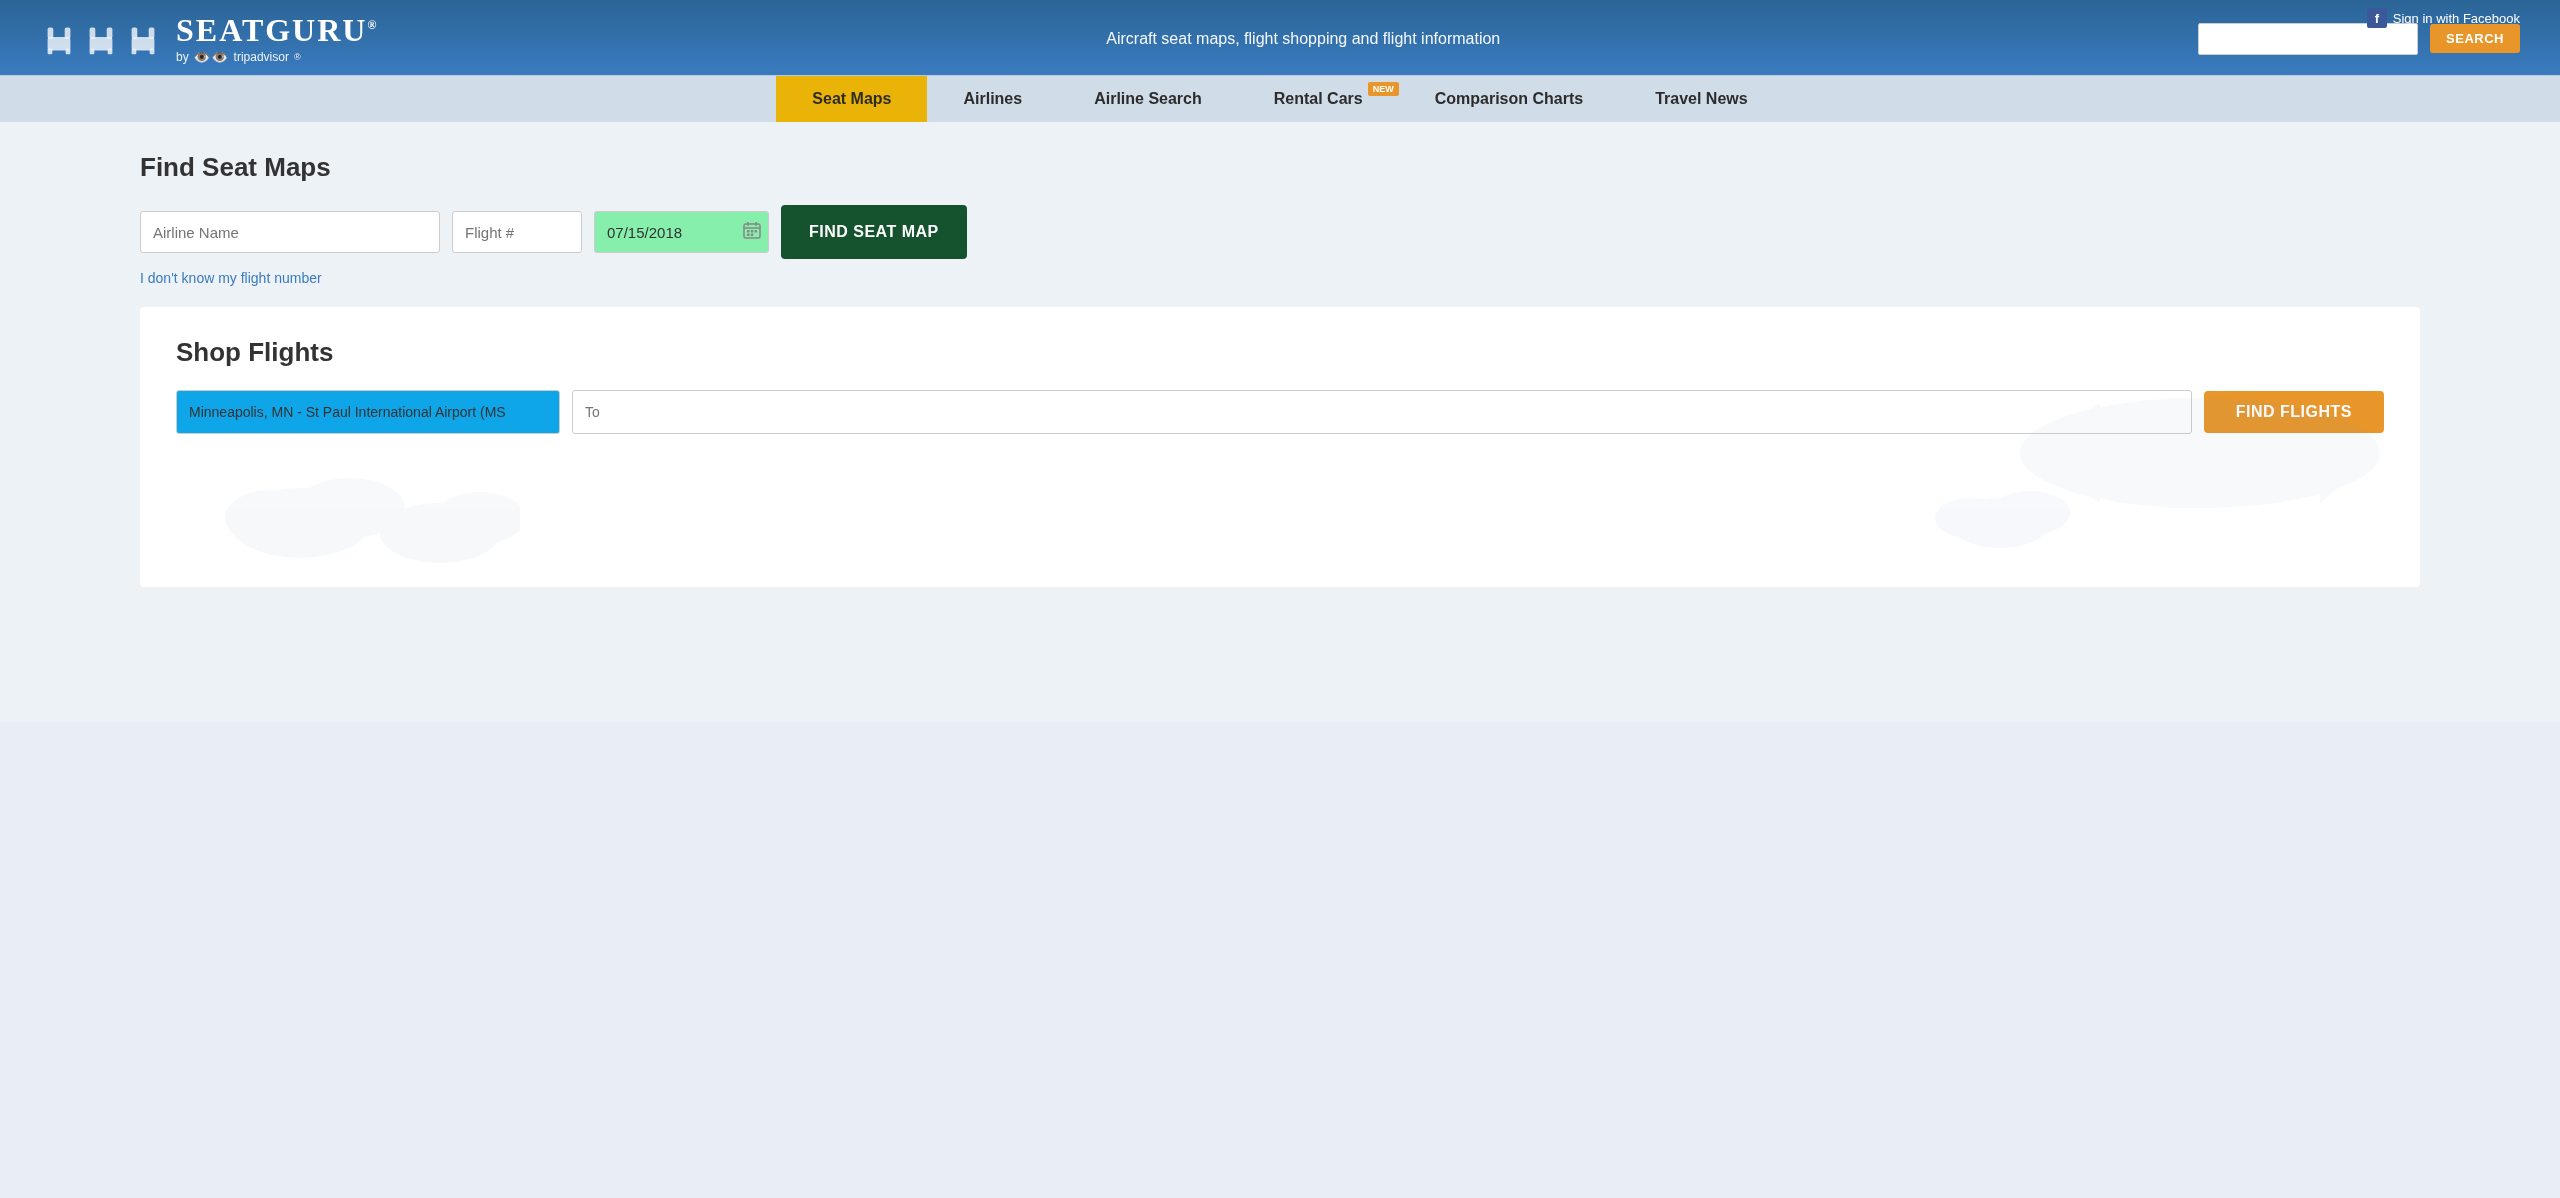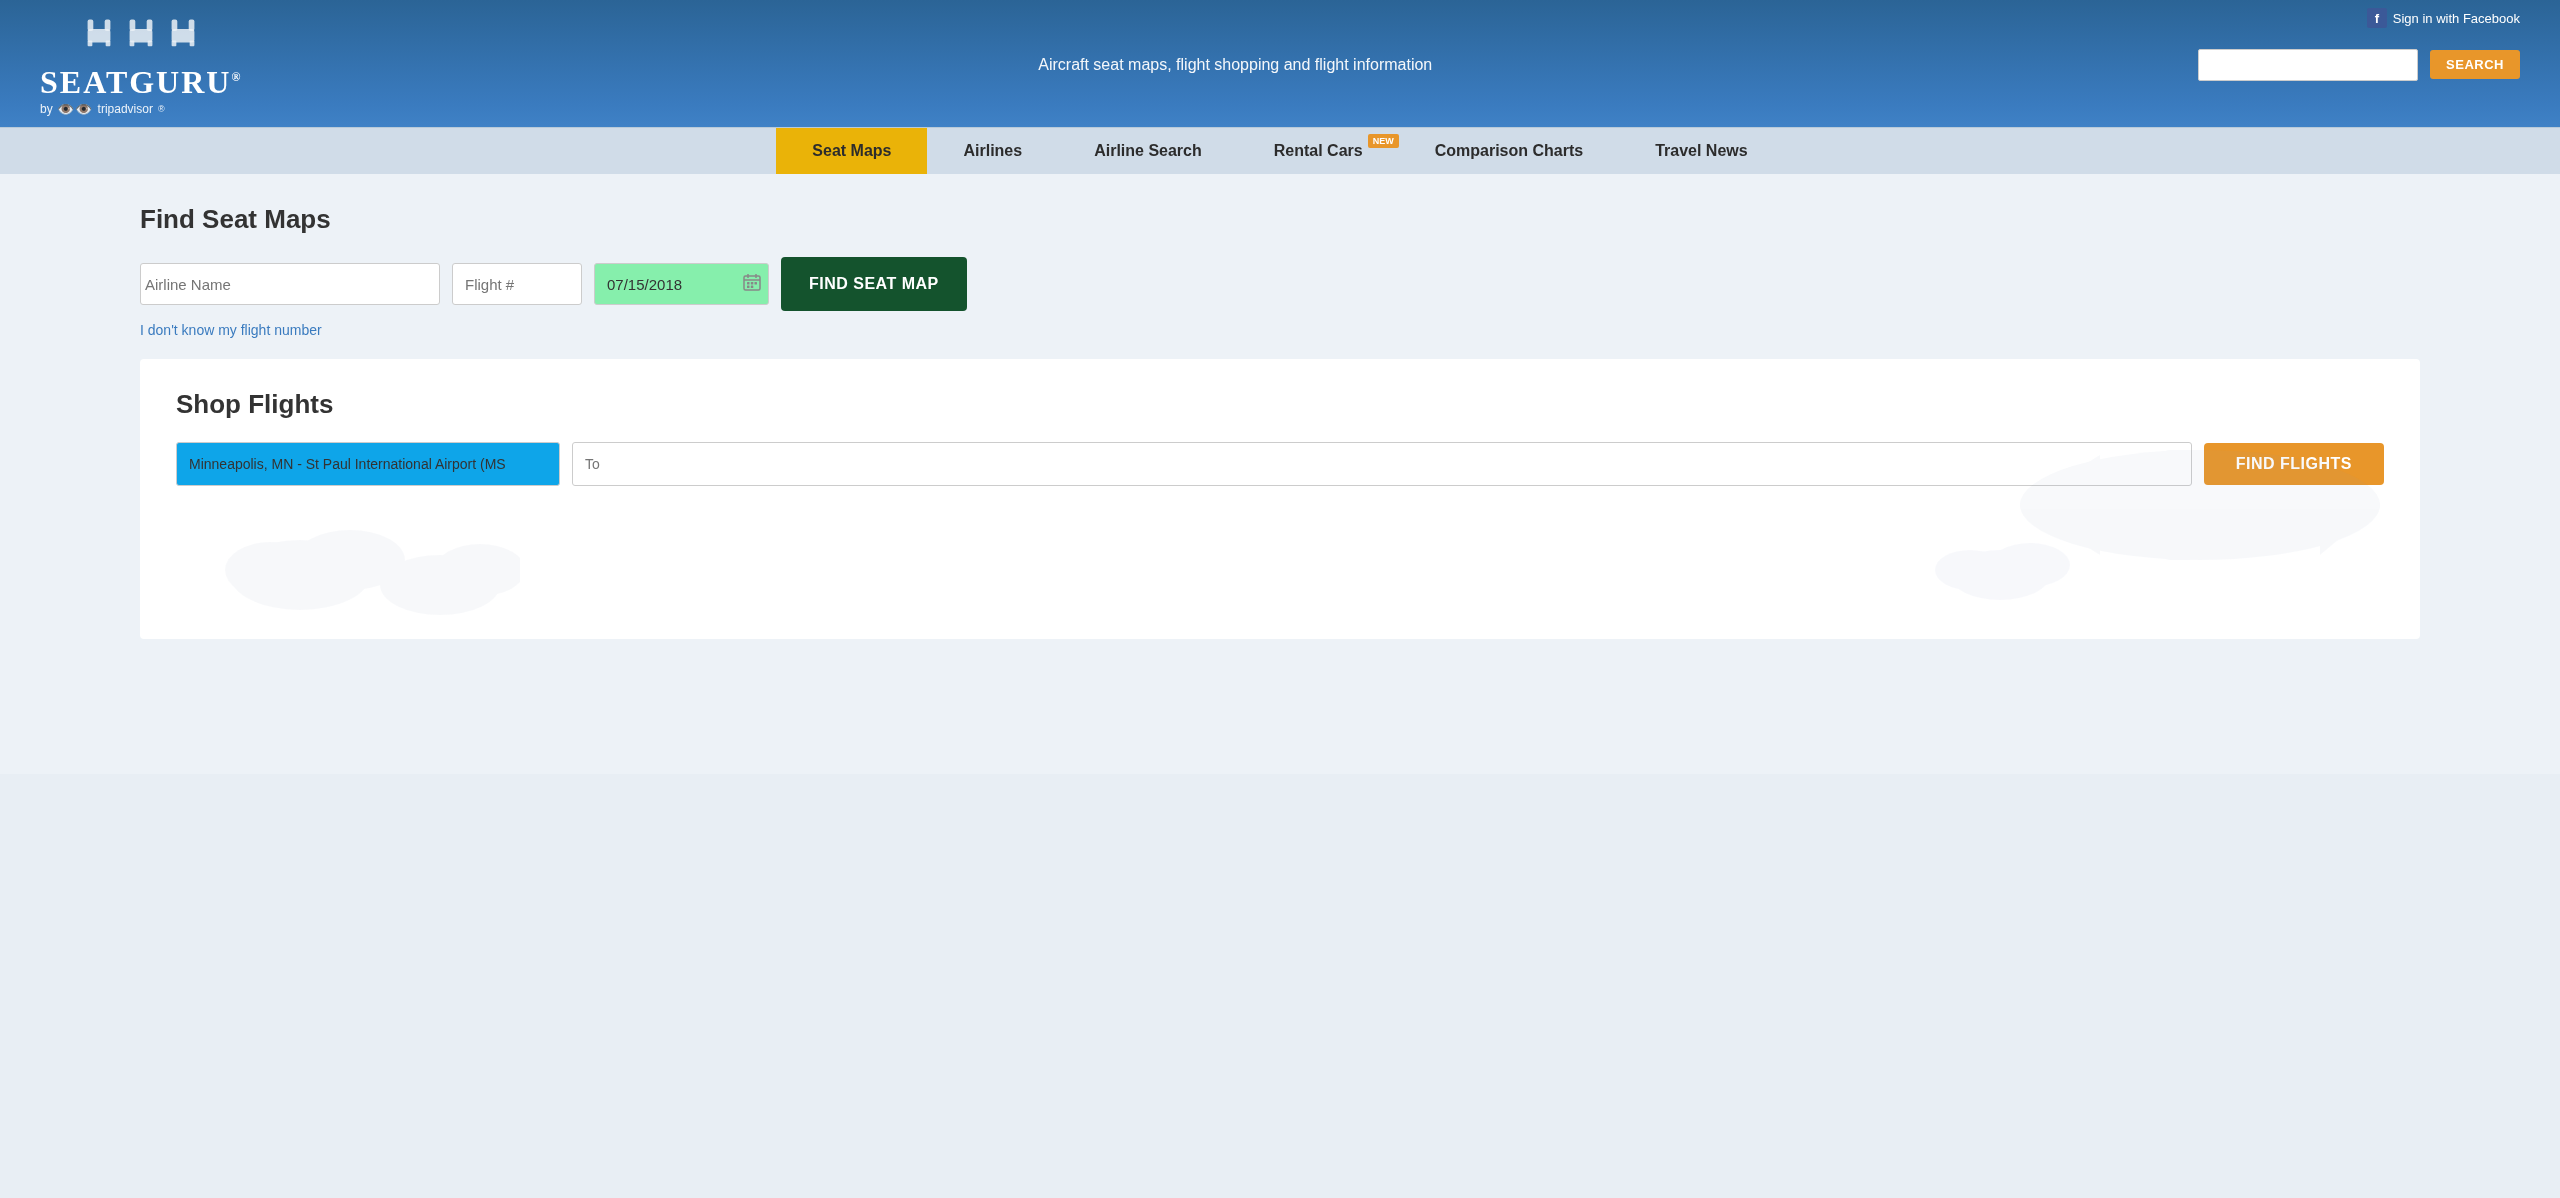--- a/index.html
+++ b/index.html
@@ -13,21 +13,20 @@
     .header-top {
       display: flex;
       align-items: center;
       justify-content: space-between;
       padding: 12px 40px 10px 40px;
     }
     .logo-area {
       display: flex;
       align-items: center;
       gap: 14px;
-      flex-direction: column;
     }
     .seat-icons {
       display: flex;
       gap: 4px;
     }
     .seat-icon-svg {
       width: 38px;
       height: 38px;
       opacity: 0.9;
     }
@@ -169,21 +168,21 @@
       display: flex;
       align-items: center;
       gap: 12px;
       margin-bottom: 10px;
     }
     .airline-input {
       width: 300px;
       height: 42px;
       border: 1px solid #ccc;
       border-radius: 3px;
-      padding: 0 4px;
+      padding: 0 12px;
       font-size: 15px;
       color: #aaa;
       background: white;
     }
     .flight-input {
       width: 130px;
       height: 42px;
       border: 1px solid #ccc;
       border-radius: 3px;
       padding: 0 12px;

